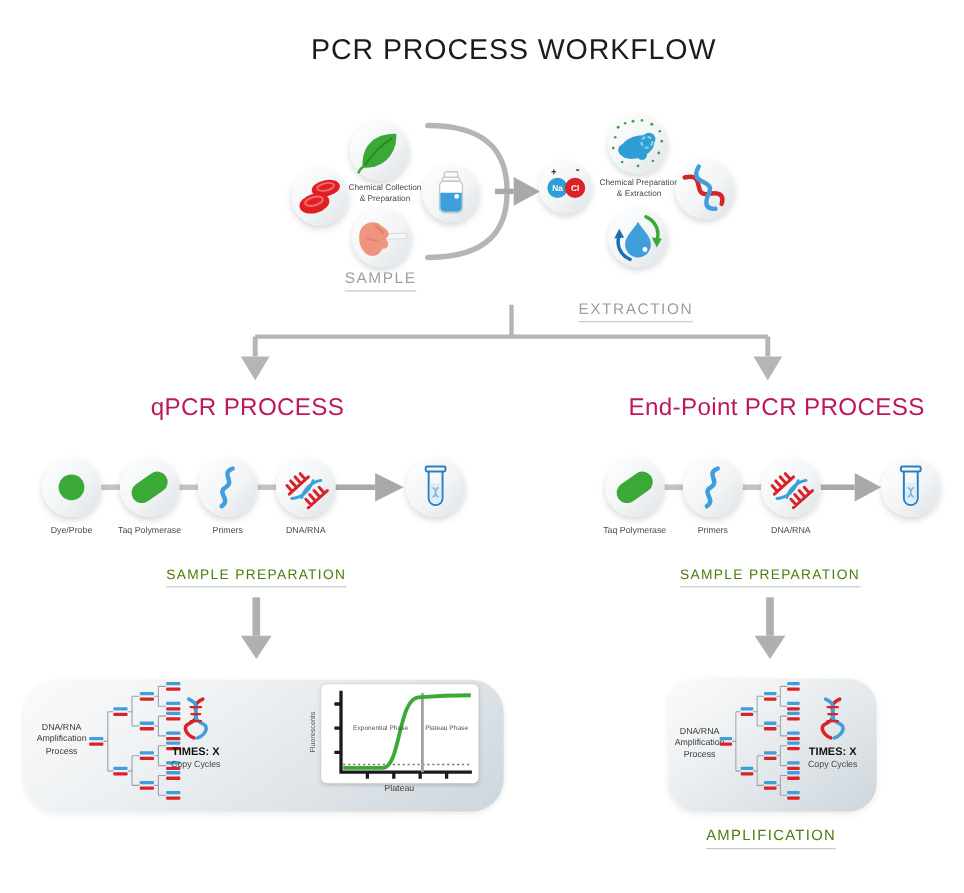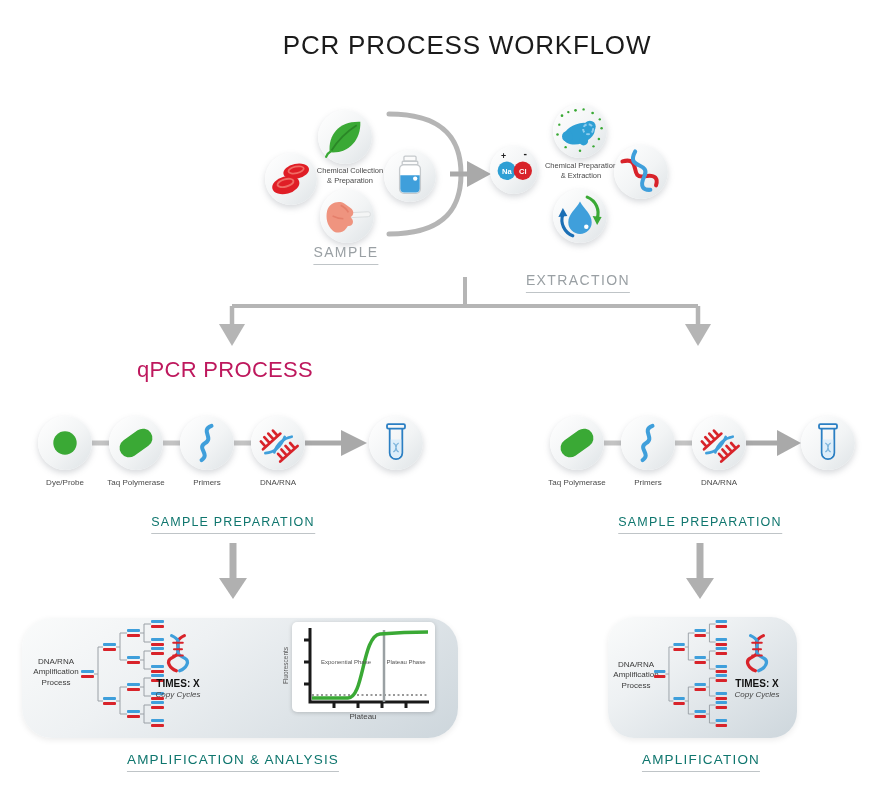--- a/index.html
+++ b/index.html
@@ -6,31 +6,31 @@
   #canvas{position:relative;width:876px;height:812px;background:#ffffff;overflow:hidden;
           font-family:"Liberation Sans", sans-serif;color:#222;}
   .abs{position:absolute;}
   .cx{transform:translateX(-50%);}
   .circle{position:absolute;border-radius:50%;
           background:linear-gradient(135deg,#ffffff 0%,#f2f4f5 55%,#dee3e6 100%);
           box-shadow:0 3px 6px rgba(110,120,130,.28);}
   .circle svg{width:100%;height:100%;display:block;}
   .section-label{font-size:14px;color:#9aa0a4;letter-spacing:1.4px;
                  border-bottom:1px solid #bfc4c7;padding-bottom:4px;white-space:nowrap;}
-  .sub-label{font-size:12.5px;color:#0f766e;letter-spacing:1.2px;
+  .sub-label{font-size:12.5px;color:#4d7c0f;letter-spacing:1.2px;
              border-bottom:1px solid #bfc4c7;padding-bottom:4px;white-space:nowrap;}
   .proc-title{font-size:22px;color:#be185d;letter-spacing:.3px;white-space:nowrap;}
   .page-title{font-size:26px;color:#1b1b1b;letter-spacing:.8px;white-space:nowrap;}
   .mini-caption{font-size:7.5px;line-height:1.3;color:#4a4a4a;text-align:center;white-space:nowrap;}
   .step-label{font-size:8px;color:#4a4a4a;white-space:nowrap;}
   .big-box{position:absolute;background:linear-gradient(145deg,#fafbfb 0%,#eef1f3 35%,#cdd6dc 100%);
            box-shadow:0 2px 6px rgba(0,0,0,.08);}
   .box-text{font-size:8px;line-height:1.3;color:#3a3a3a;text-align:center;white-space:nowrap;}
   .times-label{font-size:10px;font-weight:bold;color:#111;text-align:center;white-space:nowrap;}
-  .copy-label{font-size:8px;color:#444;text-align:right;white-space:nowrap;font-style:italic;}
+  .copy-label{font-size:8px;color:#444;text-align:right;white-space:nowrap;}
   .chart-card{position:absolute;background:#fff;border-radius:5px;box-shadow:0 1px 4px rgba(0,0,0,.18);}
   svg text{font-family:"Liberation Sans", sans-serif;}
 </style>
 </head>
 <body>
 
 <div id="canvas">
 
   <svg class="abs" style="left:0;top:0;" width="876" height="812" viewBox="0 0 876 812">
 
@@ -154,20 +154,21 @@
     <svg viewBox="0 0 60 60">
       <g transform="rotate(-38 30 30)" fill="none" stroke-linecap="round">
         <path d="M21 8 C42 17 14 28 30 36 C42 42 40 48 34 52" stroke="#d8232a" stroke-width="4.5"></path>
         <path d="M39 8 C18 17 46 28 30 36 C18 42 20 48 26 52" stroke="#3f9fdb" stroke-width="4.5"></path>
       </g>
     </svg>
   </div>
   <div class="abs cx section-label" style="left:578px;top:244px;margin-top:28px;">EXTRACTION</div>
 
   <div class="abs cx proc-title" style="left:225px;top:357px;">qPCR PROCESS</div>
+  <div class="abs cx proc-title" style="left:706px;top:357px;">End-Point PCR PROCESS</div>
 
   <div class="circle" style="left:38px;top:416px;width:54px;height:54px;">
     <svg viewBox="0 0 60 60">
         <circle cx="30" cy="30" r="13" fill="#3aa935"></circle>
       </svg>
   </div>
   <div class="circle" style="left:109px;top:416px;width:54px;height:54px;">
     <svg viewBox="0 0 60 60">
         <rect x="10" y="19.5" width="40" height="21" rx="10.5" transform="rotate(-35 30 30)" fill="#3aa935"></rect>
       </svg>
@@ -309,21 +310,20 @@
       <path d="M20 73 H136" stroke="#777" stroke-width="1.5" stroke-dasharray="2 2.5"></path>
       <path d="M92 8 V80" stroke="#9aa0a3" stroke-width="2.5"></path>
       <path d="M20 76 H56 C72 76 70 14 88 12 C100 11 120 10 136 10" stroke="#3aa935" stroke-width="3.5" fill="none"></path>
       <text x="54" y="42" text-anchor="middle" font-size="6" fill="#555">Exponential Phase</text>
       <text x="114" y="42" text-anchor="middle" font-size="6" fill="#555">Plateau Phase</text>
     </svg>
   </div>
   <div class="abs" style="left:240px;top:662px;width:90px;text-align:center;font-size:6.5px;color:#555;transform:rotate(-90deg);">Fluorescents</div>
   <div class="abs cx" style="left:363px;top:712px;font-size:8px;color:#444;">Plateau</div>
 
-  <div class="abs cx sub-label" style="left:233px;top:752px;font-size:13.5px;">AMPLIFICATION &amp; ANALYSIS</div>
 
   <div class="big-box" style="left:608px;top:617px;width:189px;height:121px;border-radius:26px;"></div>
   <div class="abs box-text" style="left:604px;top:660px;width:64px;">
     <div>DNA/RNA</div>
     <div>Amplification</div>
     <div>Process</div>
   </div>
   <svg class="abs" style="left:654px;top:620px;" width="88" height="108" viewBox="0 0 100 108" preserveAspectRatio="none">
     <g stroke="#9aa0a6" stroke-width="1" fill="none">
       <path d="M13 54 H17 M17 27 V81 M17 27 H22 M17 81 H22"></path>

